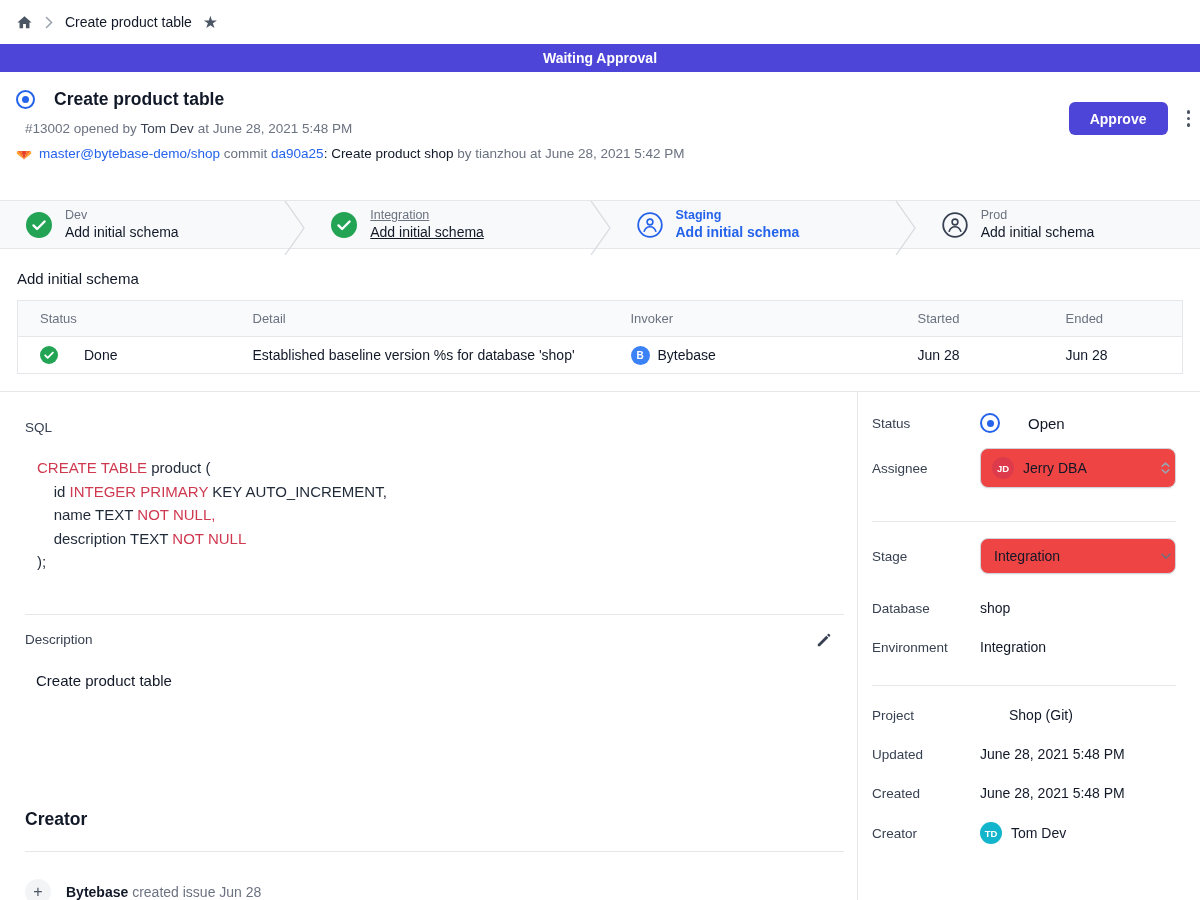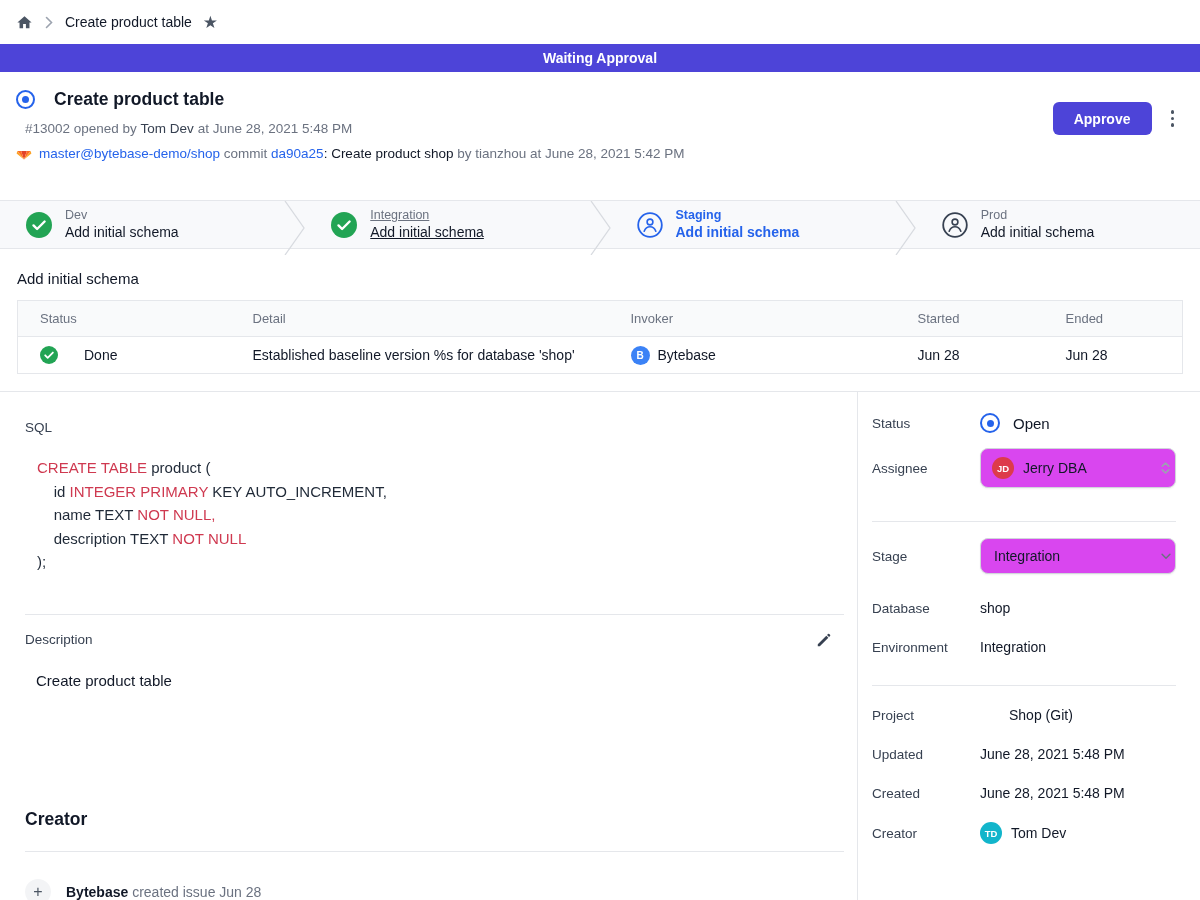--- a/index.html
+++ b/index.html
@@ -27,21 +27,21 @@
   .title-row{display:flex;align-items:center;gap:19px;}
   .open-icon{width:19px;height:19px;border:2px solid var(--link);border-radius:50%;
              display:flex;align-items:center;justify-content:center;flex:none;}
   .open-icon i{width:7px;height:7px;border-radius:50%;background:var(--link);}
   .issue-title{font-size:17.5px;font-weight:700;margin:0;color:var(--dark);}
   .meta{margin:11px 0 0 9px;font-size:13.5px;color:var(--gray);}
   .meta .author{color:#374151;font-weight:500;}
   .vcs{margin:9px 0 0 0;display:flex;align-items:center;gap:7px;font-size:13.5px;color:var(--gray);}
   .vcs a{color:var(--link);text-decoration:none;}
   .vcs .vcs-title{color:var(--dark);}
-  .header-actions{position:absolute;top:30px;right:24px;display:flex;align-items:center;gap:17px;}
+  .header-actions{position:absolute;top:30px;right:8px;display:flex;align-items:center;gap:17px;}
   .approve-btn{background:var(--accent,#4d44d8);color:#fff;border:none;border-radius:6px;
                font-size:14px;font-weight:600;padding:0 21px;height:33px;cursor:pointer;
                font-family:"Liberation Sans",sans-serif;}
   .kebab{display:flex;flex-direction:column;gap:3px;align-items:center;cursor:pointer;padding:2px;}
   .kebab i{width:3.5px;height:3.5px;border-radius:50%;background:#4b5563;}
 
   
   .pipeline{height:49px;background:#f8f9fb;border-top:1px solid var(--border);
             border-bottom:1px solid var(--border);display:flex;align-items:stretch;margin-top:24px;}
   .stage{flex:1;display:flex;align-items:center;gap:13px;padding-left:26px;cursor:pointer;}
@@ -86,23 +86,23 @@
                display:flex;align-items:center;justify-content:center;font-size:16px;flex:none;}
   .activity-text{color:var(--gray);}
   .activity-text .actor{font-weight:700;color:var(--dark);}
   .timeline-line{width:1px;height:18px;background:#e5e7eb;margin-left:13px;}
 
   
   .side-row{display:flex;align-items:center;}
   .side-label{width:108px;flex:none;font-size:13.5px;color:#374151;}
   .side-value{font-size:14px;color:var(--dark);font-weight:500;}
   .side-status{margin-top:21px;}
-  .status-value{display:flex;align-items:center;gap:13px;font-size:15px;font-weight:400;}
+  .status-value{display:flex;align-items:center;gap:28px;font-size:15px;font-weight:400;}
   .side-assignee{margin-top:15px;}
-  .select-box{width:196px;height:40px;background:#d946ef;border:1px solid #d1d5db;border-radius:8px;
+  .select-box{width:196px;height:40px;background:#ef4444;border:1px solid #d1d5db;border-radius:8px;
               box-shadow:0 1px 2px rgba(0,0,0,.06);display:flex;align-items:center;
               padding:0 2px 0 11px;gap:9px;cursor:pointer;}
   .select-box.small{height:36px;padding-left:13px;}
   .select-name{flex:1;font-size:14px;color:var(--dark);}
   .avatar-jd{width:22px;height:22px;background:var(--avatar-red);font-size:9.5px;}
   .avatar-td{width:22px;height:22px;background:var(--avatar-teal);font-size:9.5px;}
   .side-divider{border:none;border-top:1px solid var(--border);margin:33px 0 0;}
   .side-stage{margin-top:16px;}
   .side-db{margin-top:26px;}
   .side-instance{margin-top:23px;}

